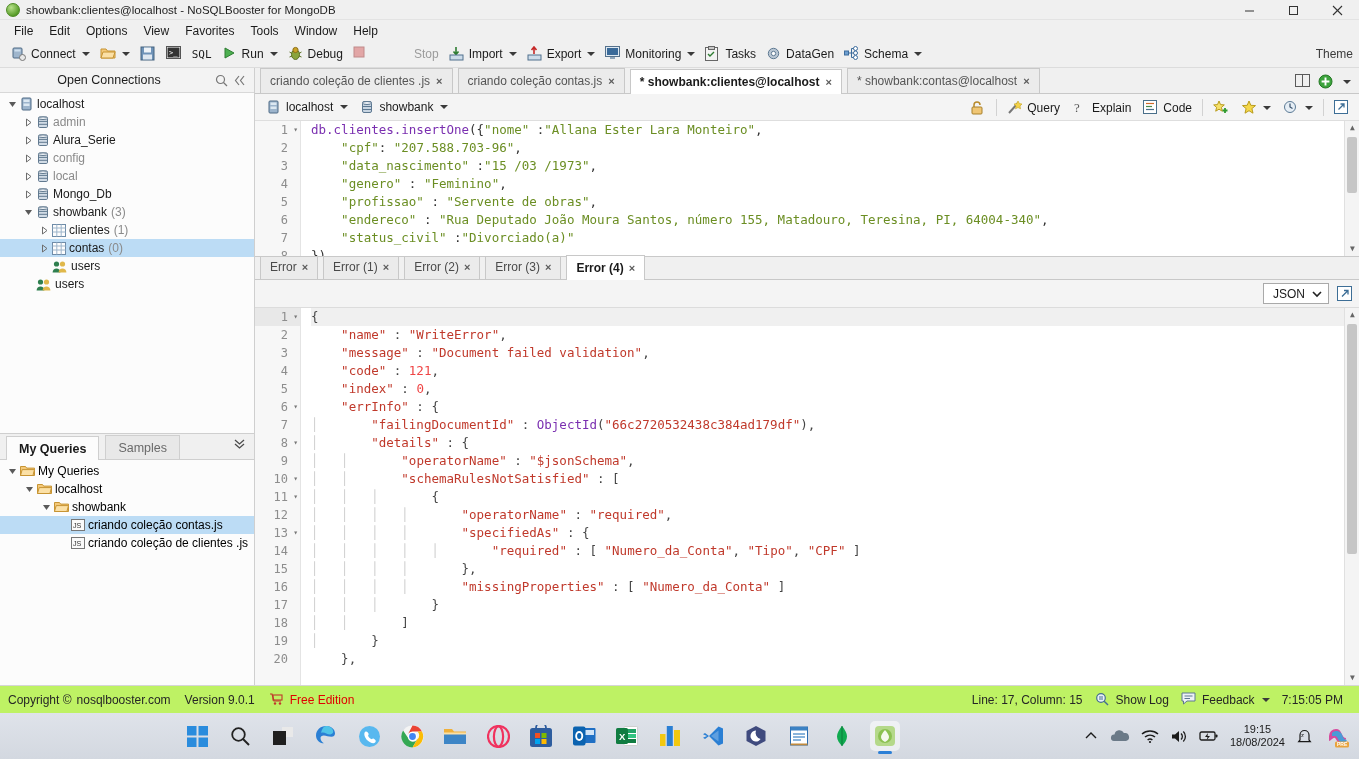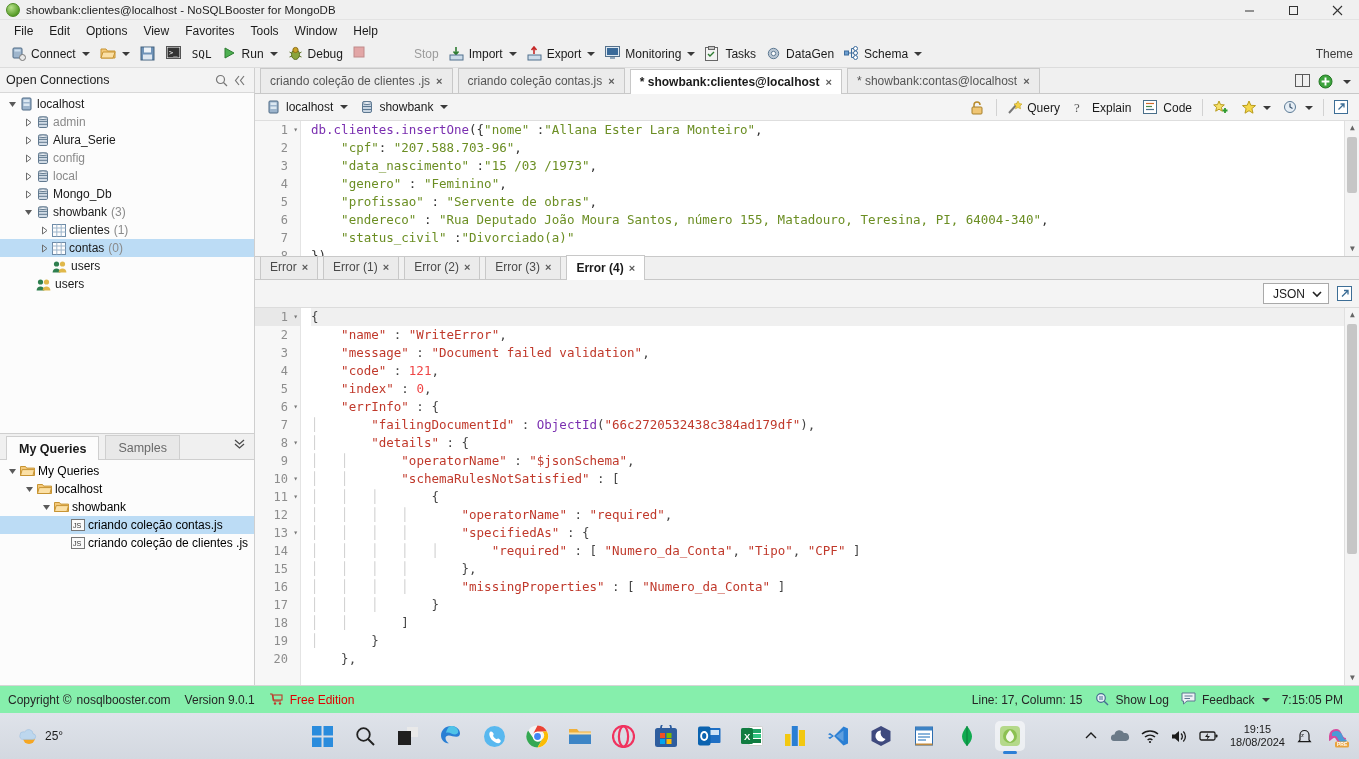--- a/index.html
+++ b/index.html
@@ -46,21 +46,21 @@
   .theme-label { position:absolute; right:6px; top:6px; font-size:12px; color:#3b3b3b;}
 
   
   .ic { width:16px; height:16px; flex:none; display:inline-block; position:relative; }
   .ic svg { display:block; }
 
   
   .body-wrap { position:absolute; top:68px; left:0; right:0; bottom:74px; display:flex; background:#f6f6f6; }
 
   
-  .left-panel { width: 255px; flex:none; display:flex; flex-direction:column; background:#fcfcfc; border-right:1px solid #cfcfcf;}
+  .left-panel { width: 255px; flex:none; display:flex; flex-direction:column; background:#fcfcfc; border-right:1px solid #cfcfcf;text-align:center;}
   .panel-head {
     height: 25px; display:flex; align-items:center; padding: 0 6px;
     background:#f3f3f3; border-bottom:1px solid #d8d8d8; font-size:12.5px; color:#1d1d1d;
   }
   .panel-head .ph-title { flex:1; font-weight:400; }
   .panel-head .ph-btn { width:18px;height:18px;display:flex;align-items:center;justify-content:center; color:#5b5b5b;}
   .tree { flex:1; overflow:hidden; font-size:12px; color:#1a1a1a; padding-top:2px; background:#fcfcfc;}
   .tnode { display:flex; align-items:center; height:18px; padding-left:6px; white-space:nowrap; }
   .tnode.sel { background:#bcdcf5; }
   .twist { width:12px; flex:none; color:#5a5a5a; font-size:8px; display:flex; align-items:center; justify-content:center;}
@@ -146,21 +146,21 @@
   .restoolbar { height:28px; background:#f4f4f4; border-bottom:1px solid #dcdcdc; position:relative; flex:none;}
   .restoolbar-right { position:absolute; right:6px; top:3px; display:flex; align-items:center; gap:8px;}
   .select-box {
     height:21px; border:1px solid #a9a9a9; background:#fff; display:flex; align-items:center; gap:7px;
     padding:0 6px 0 9px; font-size:12px; color:#1a1a1a;
   }
   .res-editor { flex:1; position:relative; }
 
   
   .statusbar {
-    position:absolute; left:0; right:0; bottom:46px; height:28px; background:#86efac;
+    position:absolute; left:0; right:0; bottom:46px; height:28px; background:#bef264;
     border-top:1px solid #d6d6d6; display:flex; align-items:center; font-size:12px; color:#262626;
   }
   .sb-left { display:flex; align-items:center; gap:14px; padding-left:8px;}
   .sb-right { margin-left:auto; display:flex; align-items:center; gap:12px; padding-right:16px;}
   .sb-item { display:flex; align-items:center; gap:5px;}
   .free-edition { color:#e00000; }
 
   
   .taskbar {
     position:absolute; left:0; right:0; bottom:0; height:46px;
@@ -898,29 +898,20 @@
             </svg>
         </span>
         <span>Feedback</span>
         <span class="caret"></span>
       </div>
       <span>7:15:05 PM</span>
     </div>
   </div>
 
   <div class="taskbar">
-    <div class="tb-weather">
-      <span class="ic" style="width:22px;height:20px;">
-        <svg width="22" height="20" viewBox="0 0 22 20">
-          <circle cx="11" cy="12" r="6" fill="#f5a623"></circle>
-          <path d="M2 9a3.2 3.2 0 013.2-3.2c.5 0 1 .1 1.4.3A4.4 4.4 0 0115 7.8a2.8 2.8 0 01-.3 5.6H5.2A3.2 3.2 0 012 9z" fill="#bdd7ee" stroke="#9dc0e0" stroke-width="0.6"></path>
-        </svg>
-      </span>
-      <span class="weather-temp">25°</span>
-    </div>
 
     <div class="tb-center">
       <div class="tb-app">
         <svg width="21" height="21" viewBox="0 0 21 21">
           <rect x="0" y="0" width="9.5" height="9.5" fill="#2a8cdd"></rect>
             <rect x="11.5" y="0" width="9.5" height="9.5" fill="#2a8cdd"></rect>
           <rect x="0" y="11.5" width="9.5" height="9.5" fill="#2a8cdd"></rect>
             <rect x="11.5" y="11.5" width="9.5" height="9.5" fill="#2a8cdd"></rect>
         </svg>
       </div>

